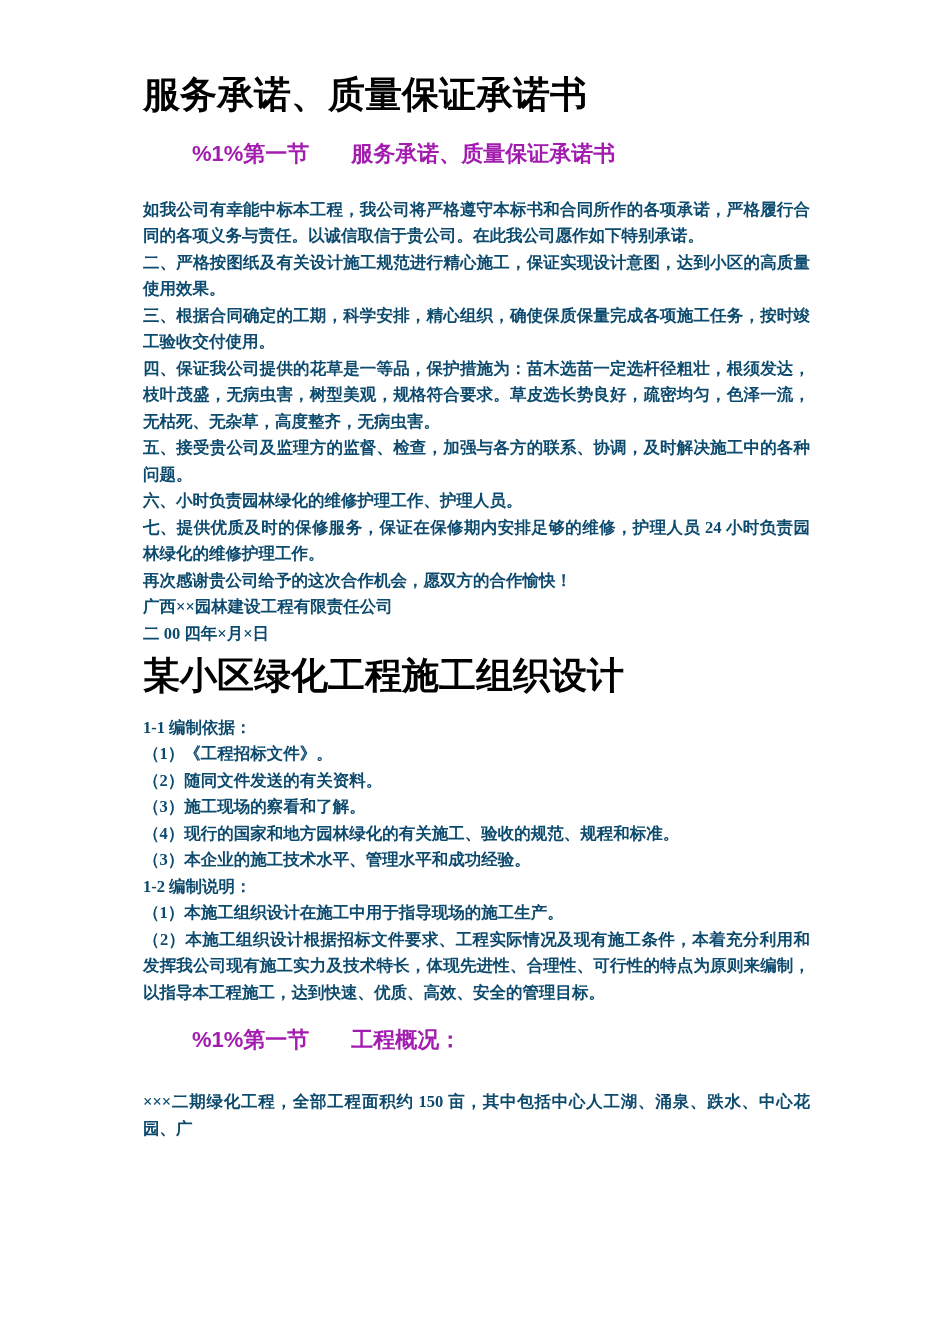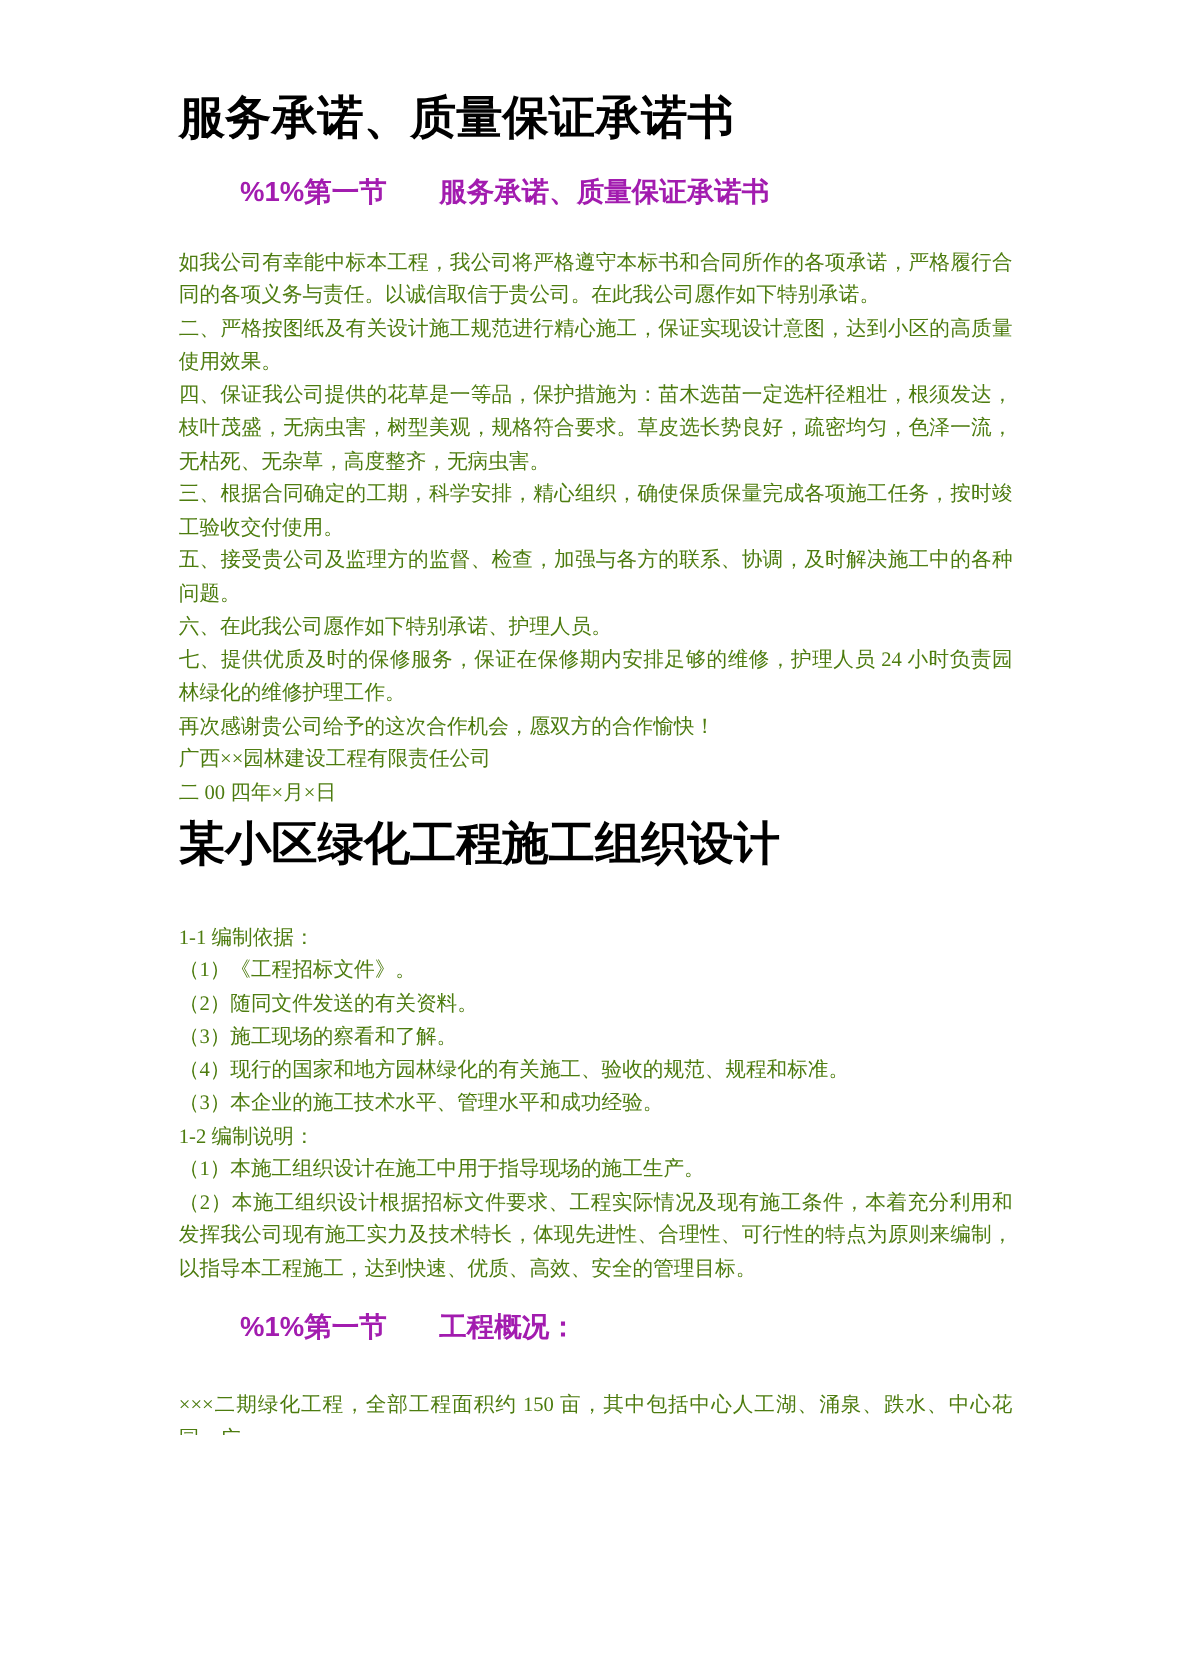--- a/index.html
+++ b/index.html
@@ -39,29 +39,30 @@
     white-space: nowrap;
   }
   .section-gap {
     display: inline-block;
     width: 42px;
   }
   .body-block {
     margin-top: 28px;
   }
   .body-block-2 {
-    margin-top: 36px;
+    margin-top: 14px;
   }
   .body-block p {
     margin: 0;
     font-size: 16.5px;
     line-height: 26.5px;
     text-align: justify;
     text-justify: inter-ideograph;
-    color: #4d7c0f;
+    color: #0c4a6e;
+    font-weight: bold;
   }
   .title-2 {
     margin-top: 4px;
   }
   .heading-3 {
     margin-top: 20px;
   }
   .overview-block {
     margin-top: 34px;
   }
@@ -73,24 +74,24 @@
 
   <h1 class="doc-title">服务承诺、质量保证承诺书</h1>
 
   <div class="section-heading">
     <span>%1%第一节</span><span class="section-gap"></span><span>服务承诺、质量保证承诺书</span>
   </div>
 
   <div class="body-block">
     <p>如我公司有幸能中标本工程，我公司将严格遵守本标书和合同所作的各项承诺，严格履行合同的各项义务与责任。以诚信取信于贵公司。在此我公司愿作如下特别承诺。</p>
     <p>二、严格按图纸及有关设计施工规范进行精心施工，保证实现设计意图，达到小区的高质量使用效果。</p>
+    <p>三、根据合同确定的工期，科学安排，精心组织，确使保质保量完成各项施工任务，按时竣工验收交付使用。</p>
     <p>四、保证我公司提供的花草是一等品，保护措施为：苗木选苗一定选杆径粗壮，根须发达，枝叶茂盛，无病虫害，树型美观，规格符合要求。草皮选长势良好，疏密均匀，色泽一流，无枯死、无杂草，高度整齐，无病虫害。</p>
-    <p>三、根据合同确定的工期，科学安排，精心组织，确使保质保量完成各项施工任务，按时竣工验收交付使用。</p>
     <p>五、接受贵公司及监理方的监督、检查，加强与各方的联系、协调，及时解决施工中的各种问题。</p>
-    <p>六、在此我公司愿作如下特别承诺、护理人员。</p>
+    <p>六、小时负责园林绿化的维修护理工作、护理人员。</p>
     <p>七、提供优质及时的保修服务，保证在保修期内安排足够的维修，护理人员 24 小时负责园林绿化的维修护理工作。</p>
     <p>再次感谢贵公司给予的这次合作机会，愿双方的合作愉快！</p>
     <p>广西××园林建设工程有限责任公司</p>
     <p>二 00 四年×月×日</p>
   </div>
 
   <h1 class="doc-title title-2">某小区绿化工程施工组织设计</h1>
 
 
   <div class="body-block body-block-2">

